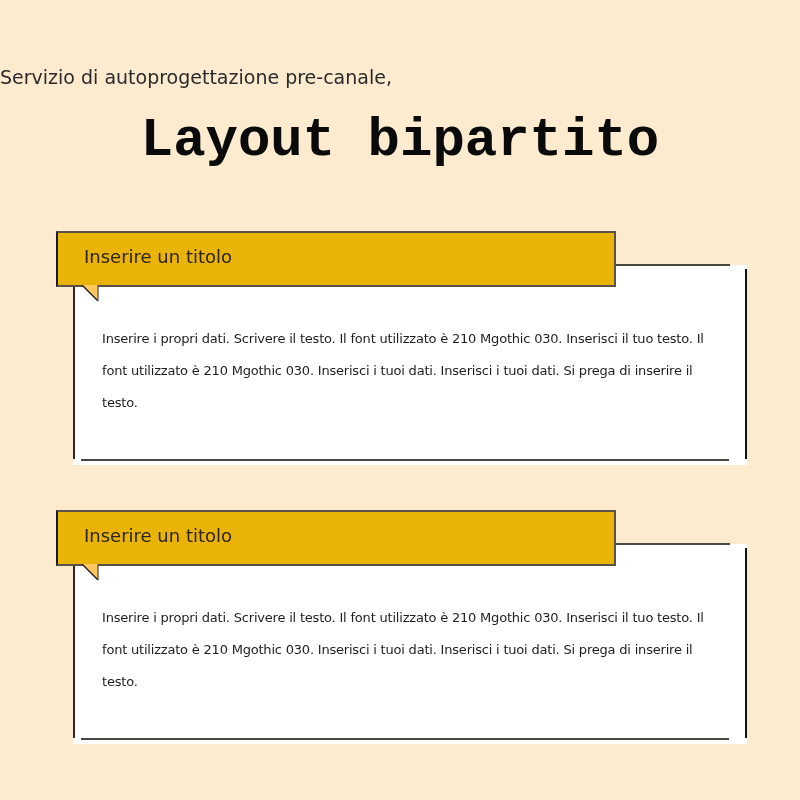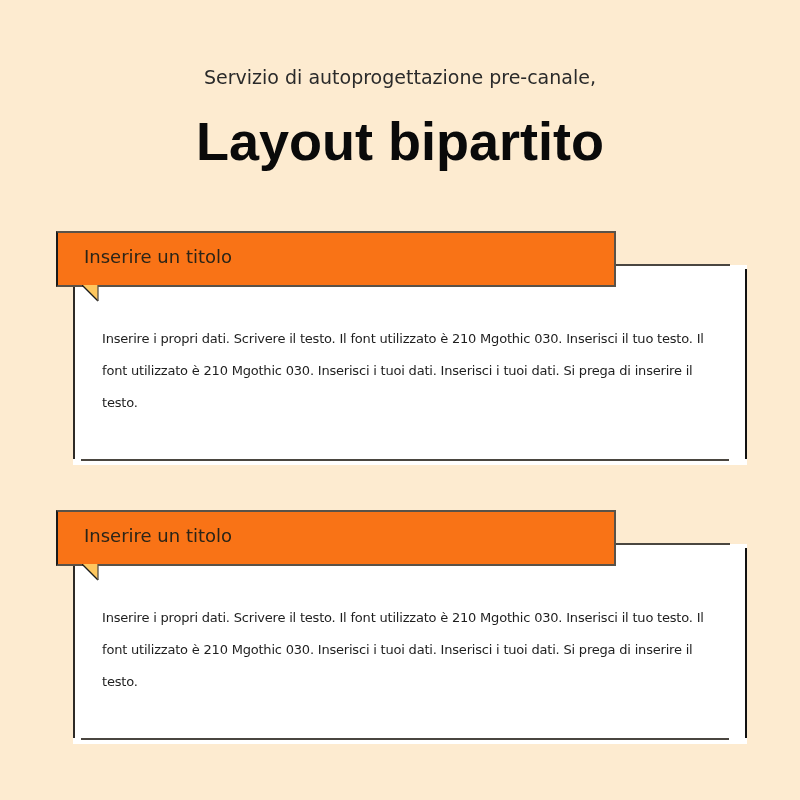--- a/index.html
+++ b/index.html
@@ -6,27 +6,27 @@
     body {
       width: 800px; height: 800px;
       background: #fdebd0;
       position: relative;
       overflow: hidden;
       font-family: "DejaVu Sans", sans-serif;
       color: #222;
     }
     .subtitle {
       position: absolute; left: 0; top: 66px; width: 800px;
-      text-align: center; font-size: 19px; color: #2a2a2a;
+      text-align: left; font-size: 19px; color: #2a2a2a;
       font-family: "DejaVu Sans", sans-serif;
     }
     .title {
       position: absolute; left: 0; top: 110px; width: 800px;
       text-align: center; font-size: 54px; font-weight: bold; color: #0a0a0a;
-      font-family: Liberation Sans, sans-serif;
+      font-family: Liberation Mono, monospace;
       letter-spacing: 0px;
     }
     .card {
       position: absolute; left: 56px; width: 692px; height: 236px;
     }
     .card .body-panel {
       position: absolute; left: 17px; top: 34px; width: 674px; height: 200px;
       background: #ffffff;
     }
     .card .body-panel .b-left {
@@ -36,21 +36,21 @@
       position: absolute; right: 0; top: 4px; width: 2px; height: 190px; background: #111;
     }
     .card .body-panel .b-bottom {
       position: absolute; left: 8px; bottom: 4px; width: 648px; height: 2px; background: #4a4640;
     }
     .card .top-line {
       position: absolute; left: 560px; top: 33px; width: 114px; height: 2px; background: #4a4640;
     }
     .card .title-bar {
       position: absolute; left: 0; top: 0; width: 560px; height: 56px;
-      background: #f97316;
+      background: #eab308;
       border-top: 2px solid #5a5248;
       border-bottom: 2px solid #5a5248;
       border-left: 2px solid #1a1a1a;
       border-right: 2px solid #5a5248;
       box-sizing: border-box;
     }
     .card .title-text {
       position: absolute; left: 26px; top: 13px;
       font-size: 18px; color: #2a2418;
       font-family: "DejaVu Sans", sans-serif;

